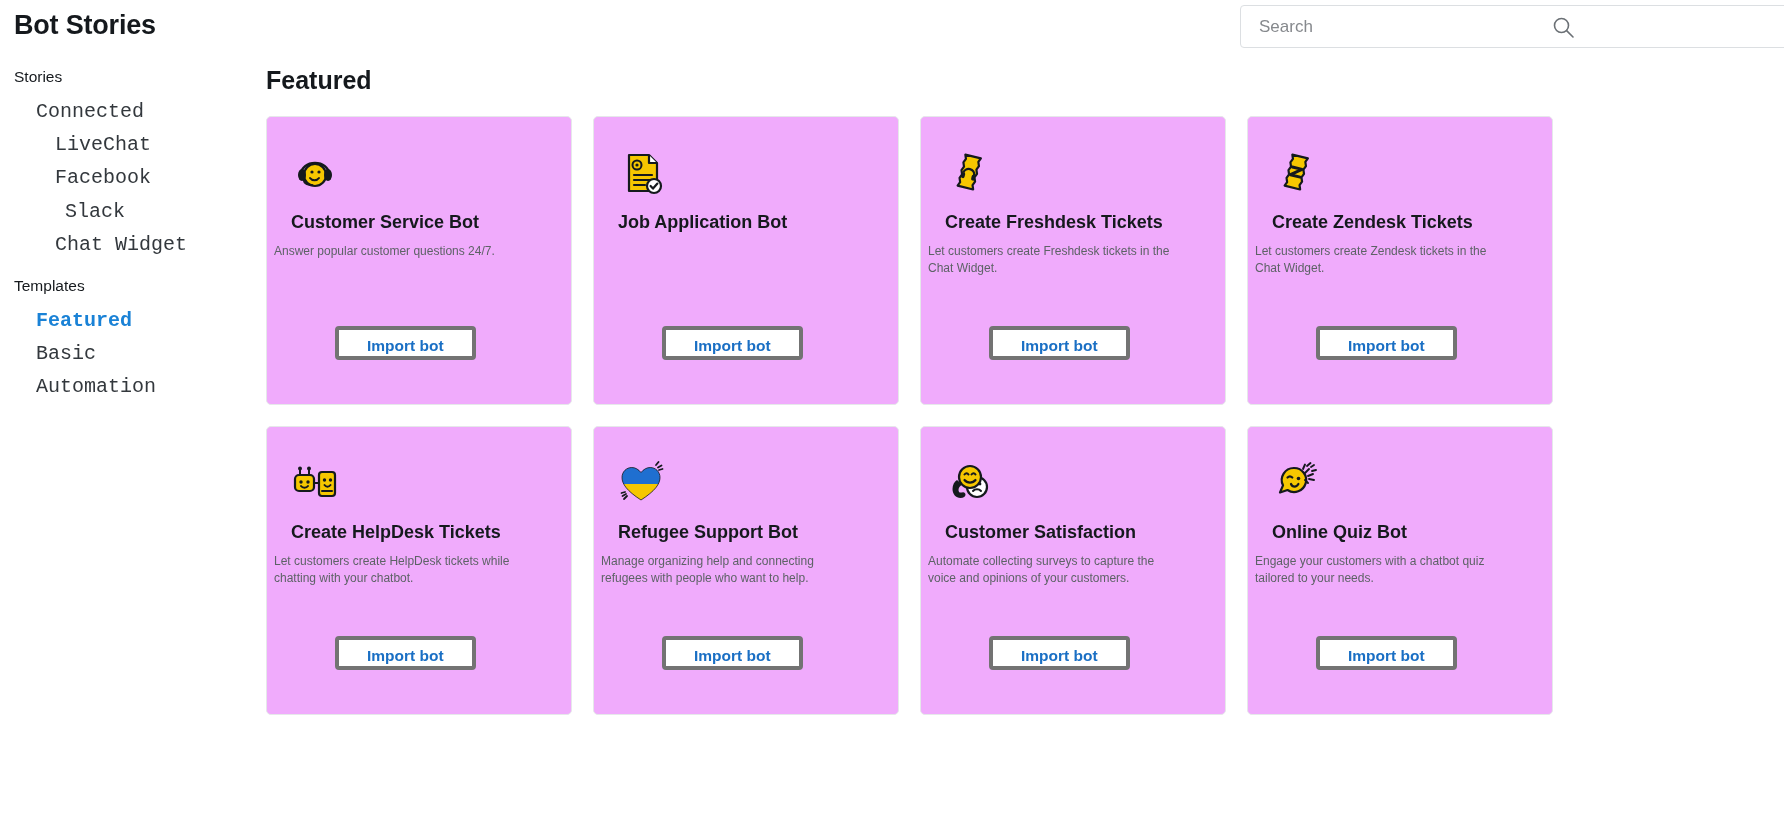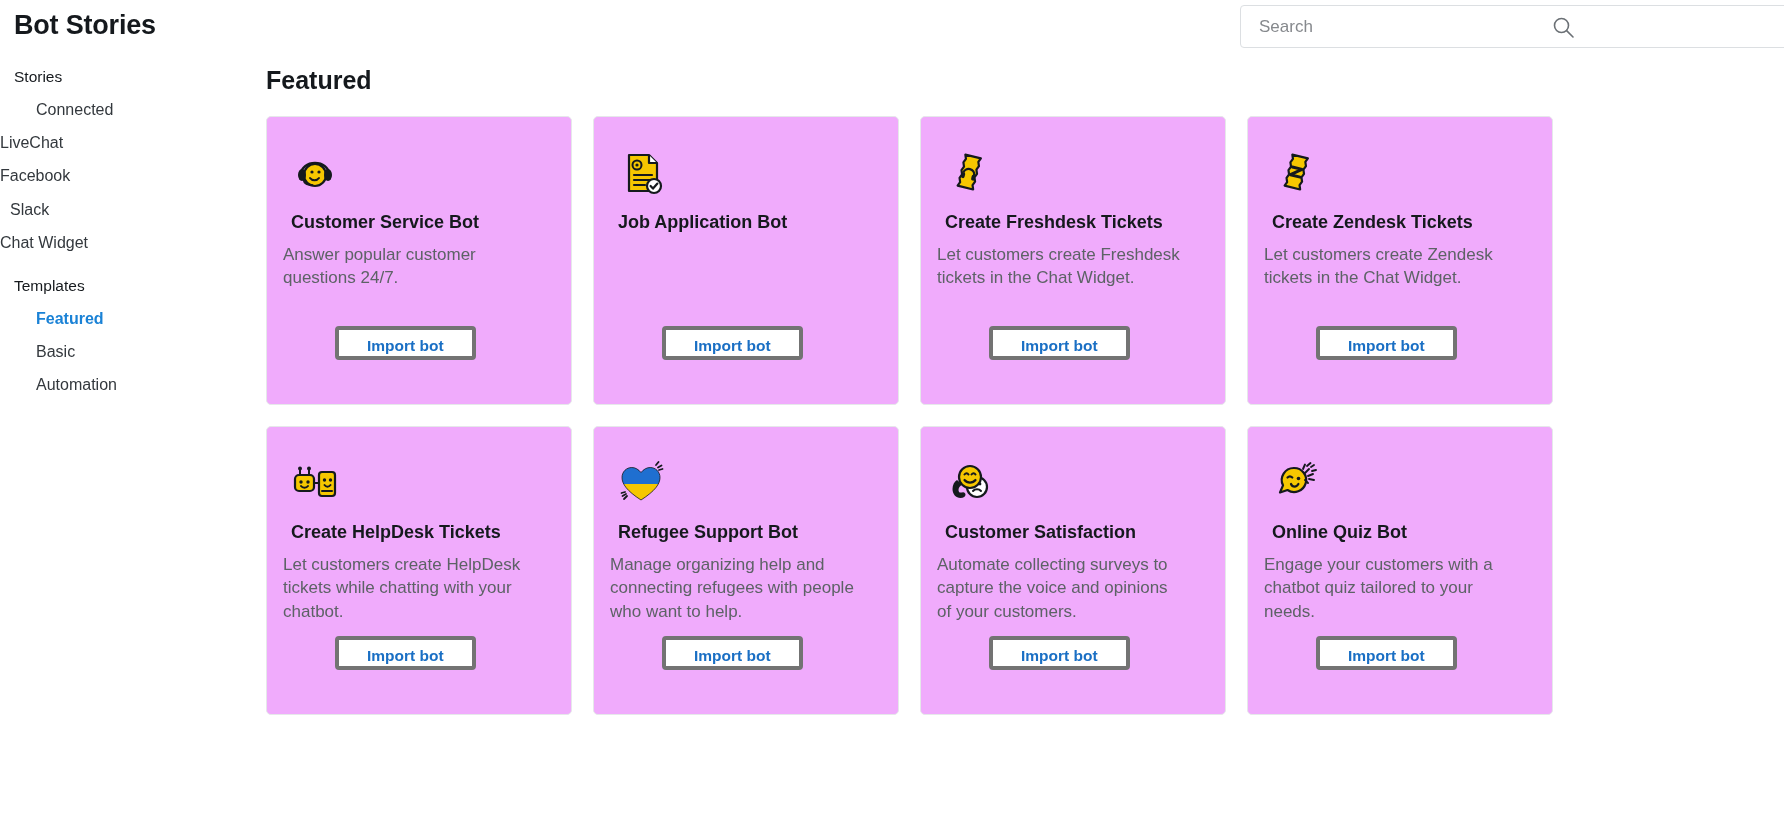--- a/index.html
+++ b/index.html
@@ -77,28 +77,29 @@
     background: #ffffff;
   }
   .nav-group-title {
     font-size: 15.5px;
     font-weight: normal;
     color: #15191d;
     padding-left: 14px;
     line-height: 1;
   }
   .nav-item {
-    font-size: 16px;
+    font-size: 20px;
     color: #33383d;
     line-height: 1;
     white-space: nowrap;
     cursor: pointer;
+    font-family: Liberation Mono, monospace;
   }
   .nav-item.lvl1 { padding-left: 36px; }
-  .nav-item.lvl2 { }
+  .nav-item.lvl2 { padding-left: 55px; }
   .nav-item.active { color: #1a82d6; font-weight: bold; }
 
   .sb-stories       { position: absolute; top: 13px;  left: 0; }
   .sb-connected     { position: absolute; top: 46px;  left: 0; }
   .sb-livechat      { position: absolute; top: 79px;  left: 0; }
   .sb-facebook      { position: absolute; top: 112px; left: 0; }
   .sb-slack         { position: absolute; top: 146px; left: 0; margin-left: 10px; }
   .sb-chatwidget    { position: absolute; top: 179px; left: 0; }
   .sb-templates     { position: absolute; top: 222px; left: 0; }
   .sb-featured      { position: absolute; top: 255px; left: 0; }
@@ -152,24 +153,24 @@
     left: 24px;
     top: 95px;
     width: 266px;
     font-size: 18px;
     font-weight: bold;
     color: #15191d;
     line-height: 1.2;
   }
   .card-desc {
     position: absolute;
-    left: 16px;
+    left: 7px;
     top: 126px;
     width: 248px;
-    font-size: 17px;
+    font-size: 12px;
     line-height: 1.38;
     color: #5d6266;
   }
   .import-btn {
     position: absolute;
     left: 24px;
     top: 209px;
     min-width: 100px;
     height: 34px;
     padding: 0 28px;

